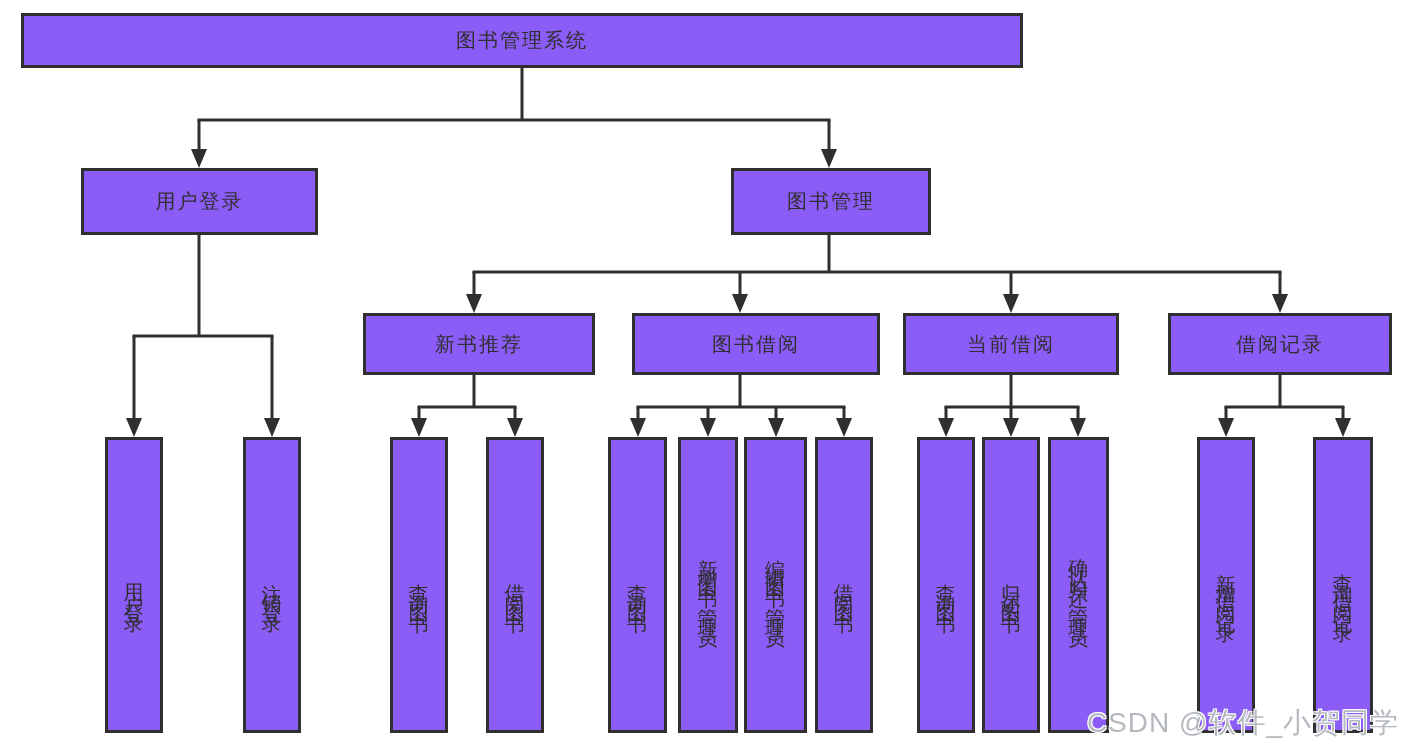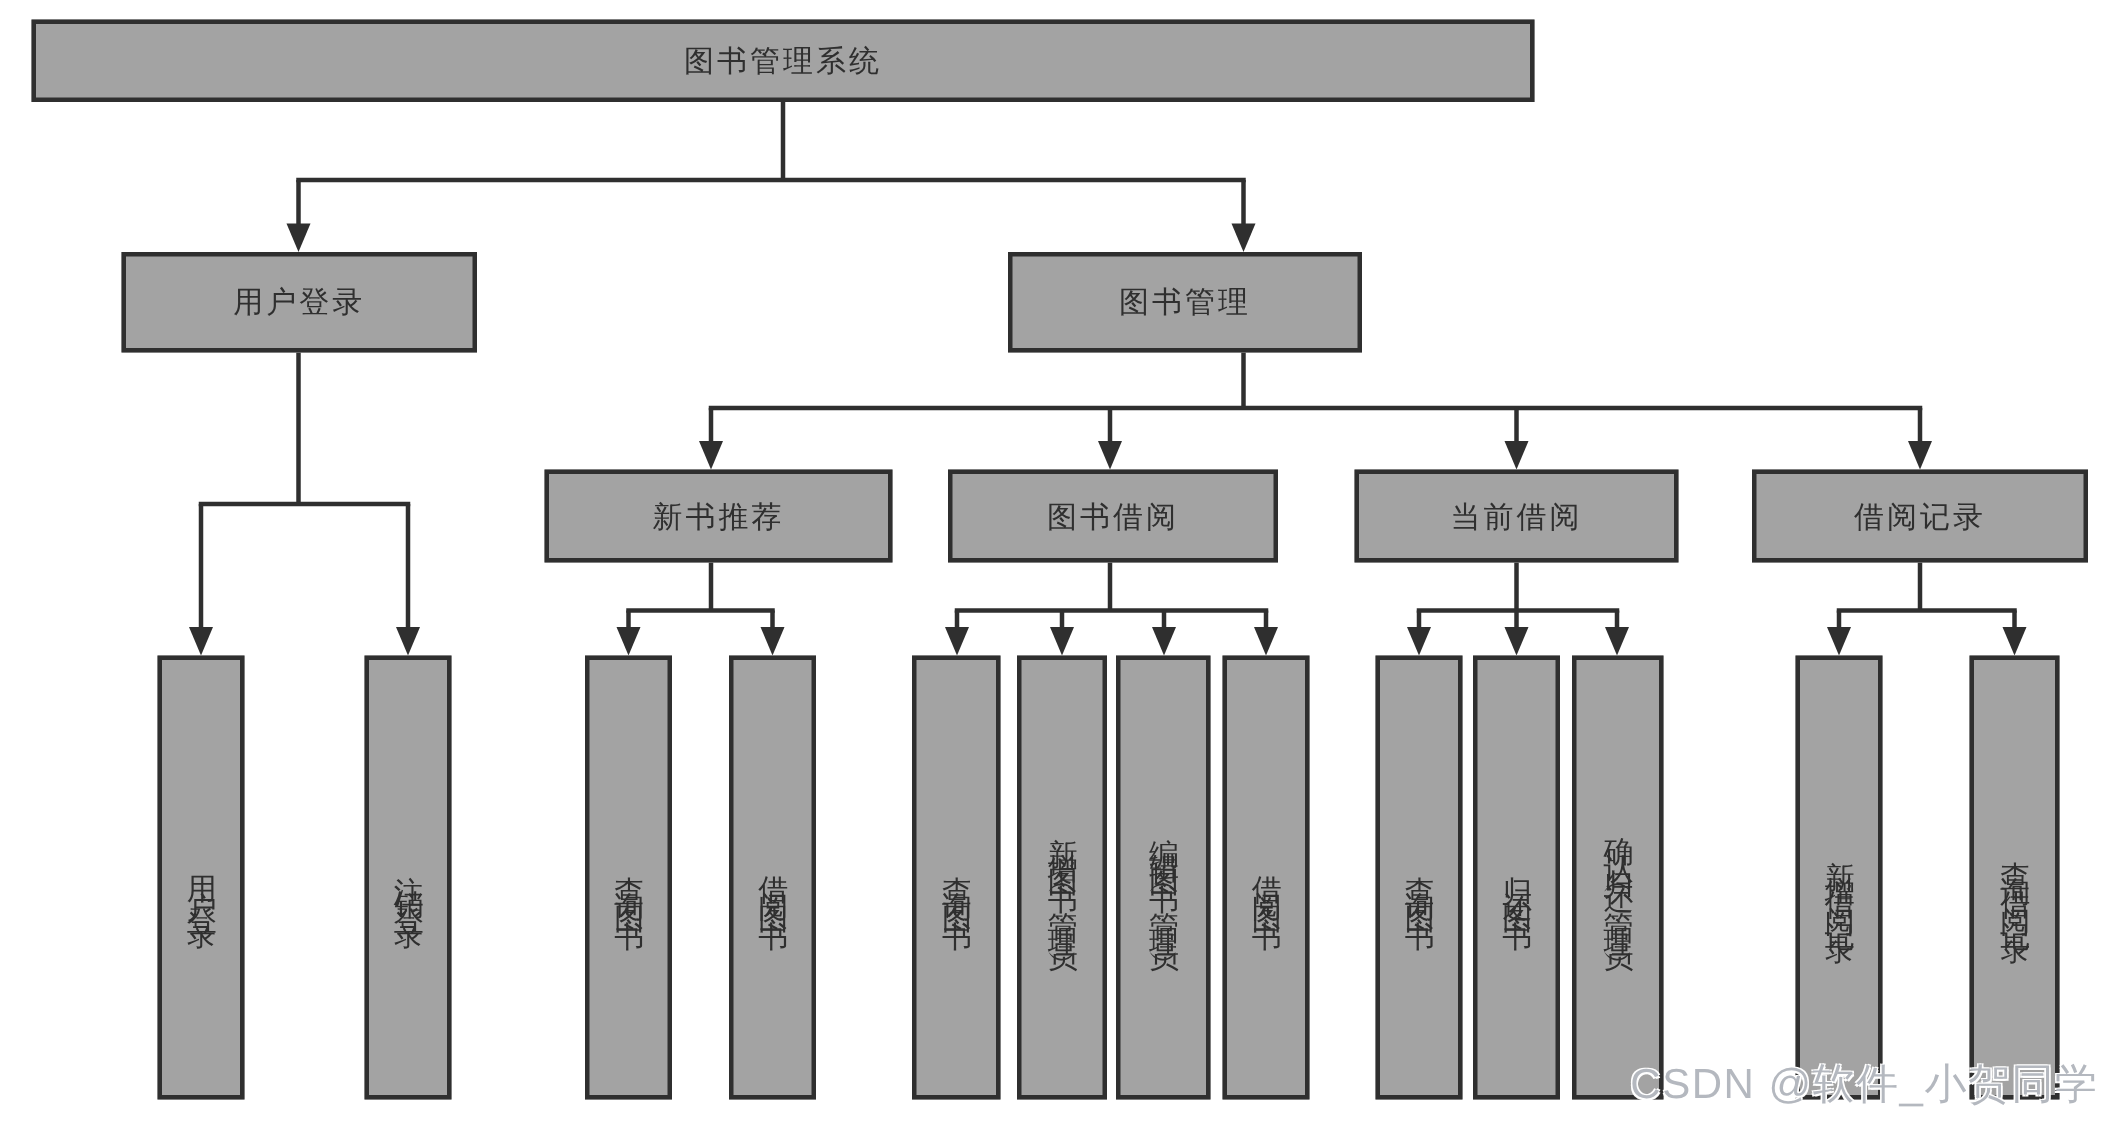--- a/index.html
+++ b/index.html
@@ -8,21 +8,21 @@
     width:1405px;height:747px;
     background:#ffffff;
     font-family:"Liberation Sans","DejaVu Sans",sans-serif;
     color:#2f2f2f;
     overflow:hidden;
   }
   .connectors{position:absolute;left:0;top:0;z-index:1;}
   .node{
     position:absolute;
     box-sizing:border-box;
-    background:#a3a3a3;
+    background:#8b5cf6;
     border:3px solid #2f2f2f;
     display:flex;
     align-items:center;
     justify-content:center;
     font-size:20px;
     z-index:2;
   }
   .h{letter-spacing:2px;}
   .v{
     writing-mode:vertical-rl;
@@ -106,27 +106,27 @@
     <line x1="1224.5" y1="407" x2="1344.5" y2="407"></line>
     <line x1="1226" y1="407" x2="1226" y2="420"></line>
     <polygon points="1218,418 1234,418 1226,437" stroke="none"></polygon>
     <line x1="1343" y1="407" x2="1343" y2="420"></line>
     <polygon points="1335,418 1351,418 1343,437" stroke="none"></polygon>
   </svg>
 
   <div class="node h" style="left:21px;top:13px;width:1002px;height:55px">图书管理系统</div>
 
   <div class="node h" style="left:81px;top:168px;width:237px;height:67px">用户登录</div>
-  <div class="node h" style="left:672px;top:168px;width:236px;height:67px">图书管理</div>
+  <div class="node h" style="left:731px;top:168px;width:200px;height:67px">图书管理</div>
 
   <div class="node v" style="left:105px;top:437px;width:58px;height:296px">用户登录</div>
   <div class="node v" style="left:243px;top:437px;width:58px;height:296px">注销登录</div>
 
   <div class="node h" style="left:363px;top:313px;width:232px;height:62px">新书推荐</div>
-  <div class="node h" style="left:632px;top:313px;width:220px;height:62px">图书借阅</div>
+  <div class="node h" style="left:632px;top:313px;width:248px;height:62px">图书借阅</div>
   <div class="node h" style="left:1168px;top:313px;width:224px;height:62px">借阅记录</div>
   <div class="node h" style="left:903px;top:313px;width:216px;height:62px">当前借阅</div>
 
   <div class="node v" style="left:390px;top:437px;width:58px;height:296px">查询图书</div>
   <div class="node v" style="left:486px;top:437px;width:58px;height:296px">借阅图书</div>
 
   <div class="node v" style="left:608px;top:437px;width:59px;height:296px">查询图书</div>
   <div class="node v" style="left:678px;top:437px;width:60px;height:296px">新增图书（管理员）</div>
   <div class="node v" style="left:744px;top:437px;width:63px;height:296px">编辑图书（管理员）</div>
   <div class="node v" style="left:815px;top:437px;width:58px;height:296px">借阅图书</div>

